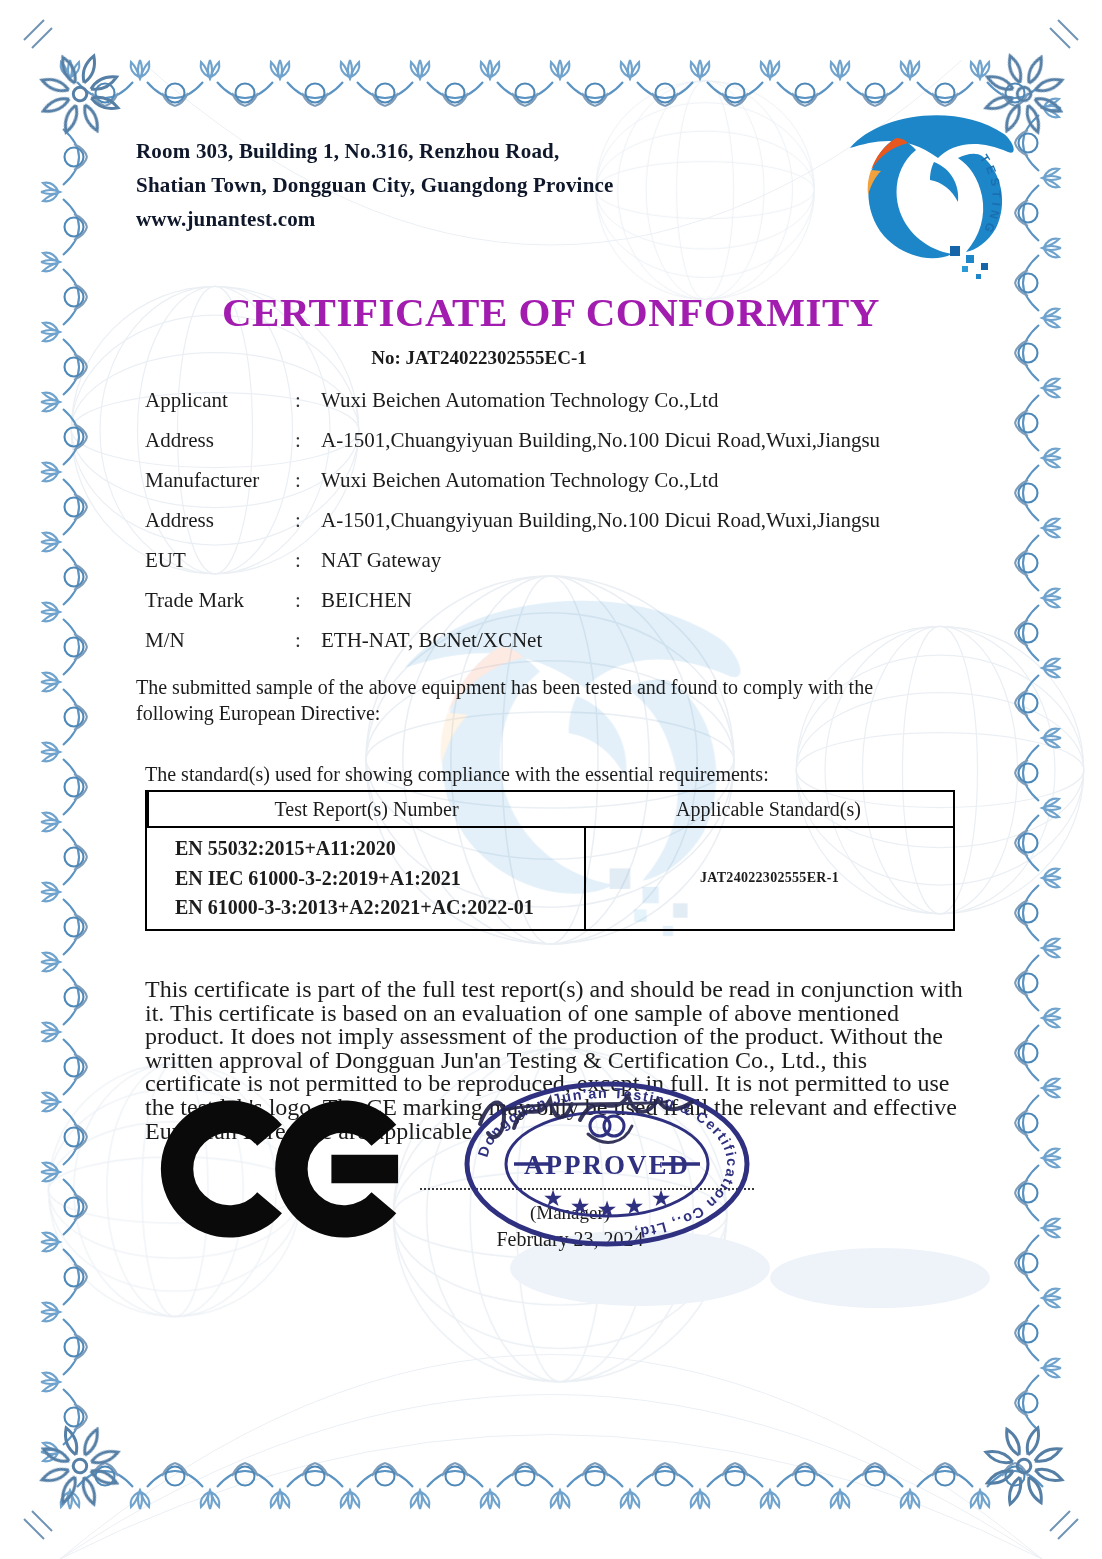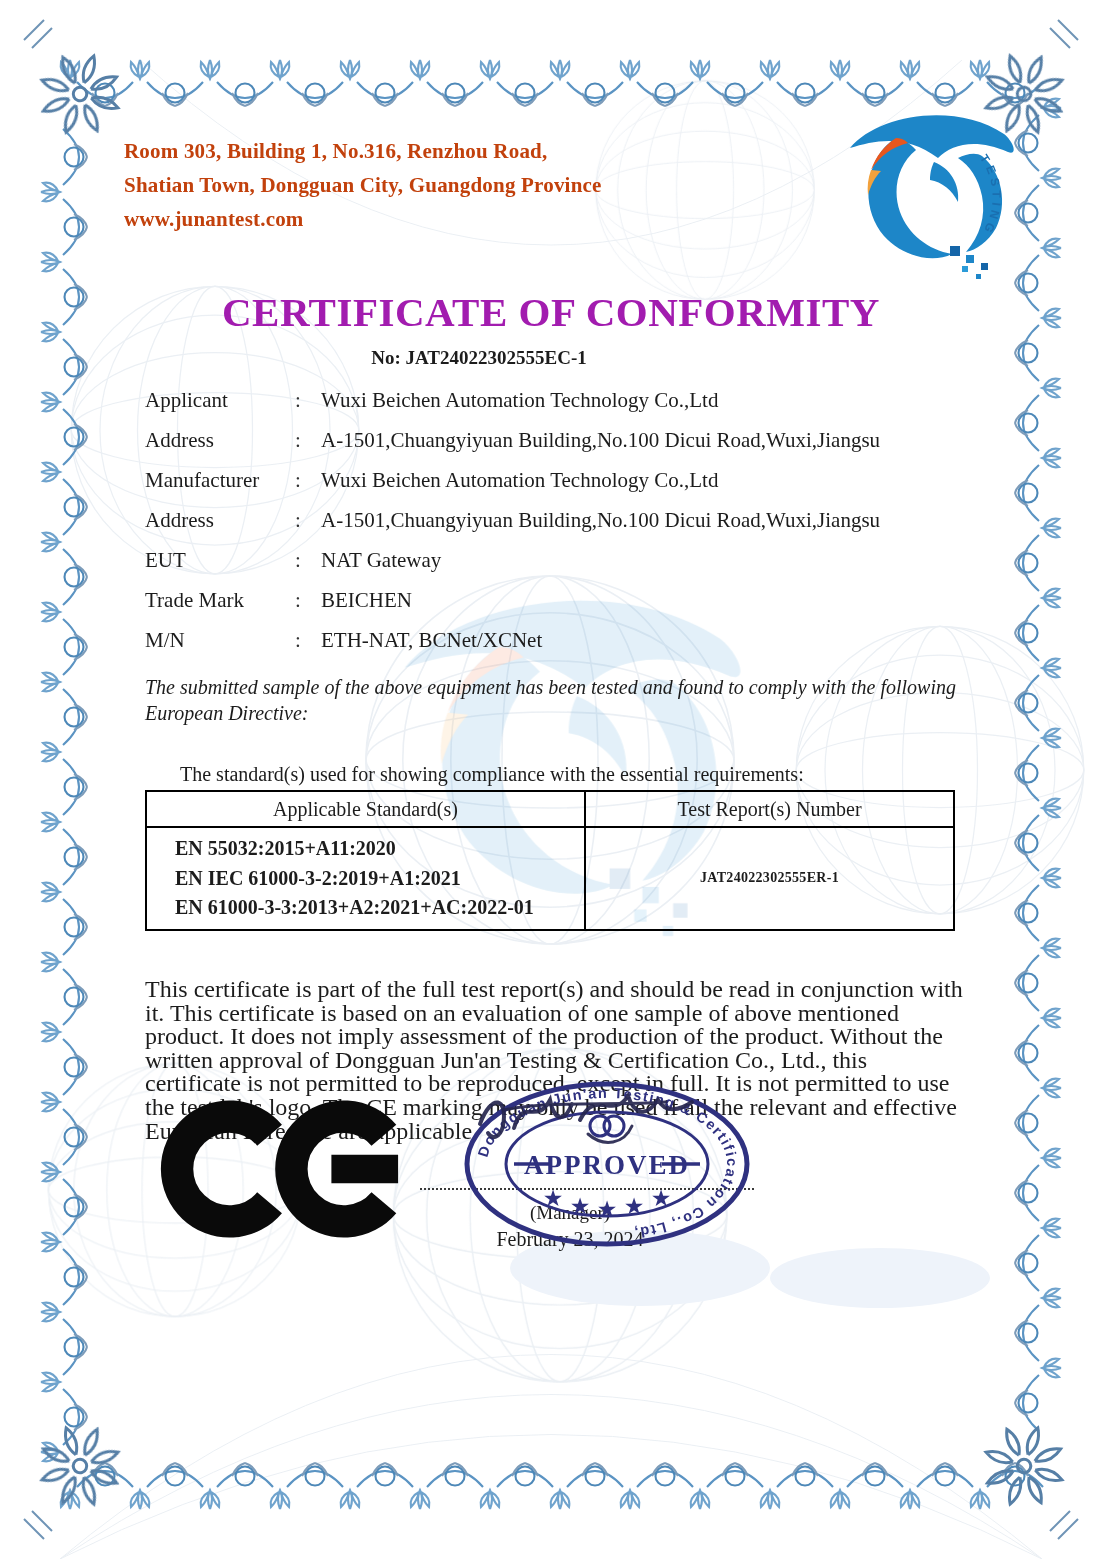--- a/index.html
+++ b/index.html
@@ -1,34 +1,34 @@
 <!DOCTYPE html>
 <html><head>
 <meta charset="utf-8">
 <style>
   html,body{margin:0;padding:0;background:#ffffff;}
   .page{position:relative;width:1102px;height:1559px;background:#ffffff;overflow:hidden;
         font-family:"Liberation Serif",serif;color:#1c1c1c;}
   .layer{position:absolute;left:0;top:0;}
   .abs{position:absolute;}
   
-  .addr{left:124px;top:134px;font-size:21px;line-height:34px;font-weight:bold;color:#c2410c;letter-spacing:.2px;}
+  .addr{left:136px;top:134px;font-size:21px;line-height:34px;font-weight:bold;color:#0f172a;letter-spacing:.2px;}
   
   .title{left:0;top:288px;width:1102px;text-align:center;font-size:41px;font-weight:bold;letter-spacing:.5px;color:#a21caf;}
   .certno{left:0;top:347px;width:958px;text-align:center;font-size:19px;font-weight:bold;}
   
   .fields{left:145px;top:380px;width:830px;}
   .frow{display:flex;height:40px;align-items:center;font-size:21px;}
   .flabel{width:150px;}
   .fsep{width:26px;text-align:left;color:#333;}
   .fvalue{flex:1;}
   
-  .intro{left:145px;top:674px;width:818px;font-size:20px;line-height:26px;font-style:italic;}
+  .intro{left:136px;top:674px;width:818px;font-size:20px;line-height:26px;}
   .directive{left:145px;top:733px;width:815px;text-align:center;font-size:20.5px;font-weight:bold;}
-  .note{left:145px;top:763px;width:818px;font-size:20px;margin-left:35px;}
+  .note{left:145px;top:763px;width:818px;font-size:20px;}
   
   .stable{left:145px;top:790px;width:806px;border:2px solid #000;background:transparent;}
   .thead,.tbody{display:grid;grid-template-columns:437px 1fr;}
   .th{padding:6px 0 5px;text-align:center;font-size:20px;border-bottom:2px solid #000;}
   .th.c2{border-left:2px solid #000;}
   .td{padding:6px 0;}
   .td.c1{padding-left:28px;font-weight:bold;font-size:20px;line-height:29.5px;}
   .td.c2{border-left:2px solid #000;display:flex;align-items:center;justify-content:center;
          font-weight:bold;font-size:14px;letter-spacing:.3px;}
   .disclaimer{left:145px;top:978px;width:820px;font-size:24px;line-height:23.6px;}
@@ -231,22 +231,22 @@
         <div class="fsep">:</div>
         <div class="fvalue">ETH-NAT, BCNet/XCNet</div>
       </div>
     </div>
 
     <div class="abs intro">The submitted sample of the above equipment has been tested and found to comply with the following European Directive:</div>
     <div class="abs note">The standard(s) used for showing compliance with the essential requirements:</div>
 
     <div class="abs stable">
       <div class="thead">
+        <div class="th c2">Test Report(s) Number</div>
         <div class="th c1">Applicable Standard(s)</div>
-        <div class="th c2">Test Report(s) Number</div>
       </div>
       <div class="tbody">
         <div class="td c1">
           <div>EN 55032:2015+A11:2020</div>
           <div>EN IEC 61000-3-2:2019+A1:2021</div>
           <div>EN 61000-3-3:2013+A2:2021+AC:2022-01</div>
         </div>
         <div class="td c2">
           <div>JAT24022302555ER-1</div>
         </div>

